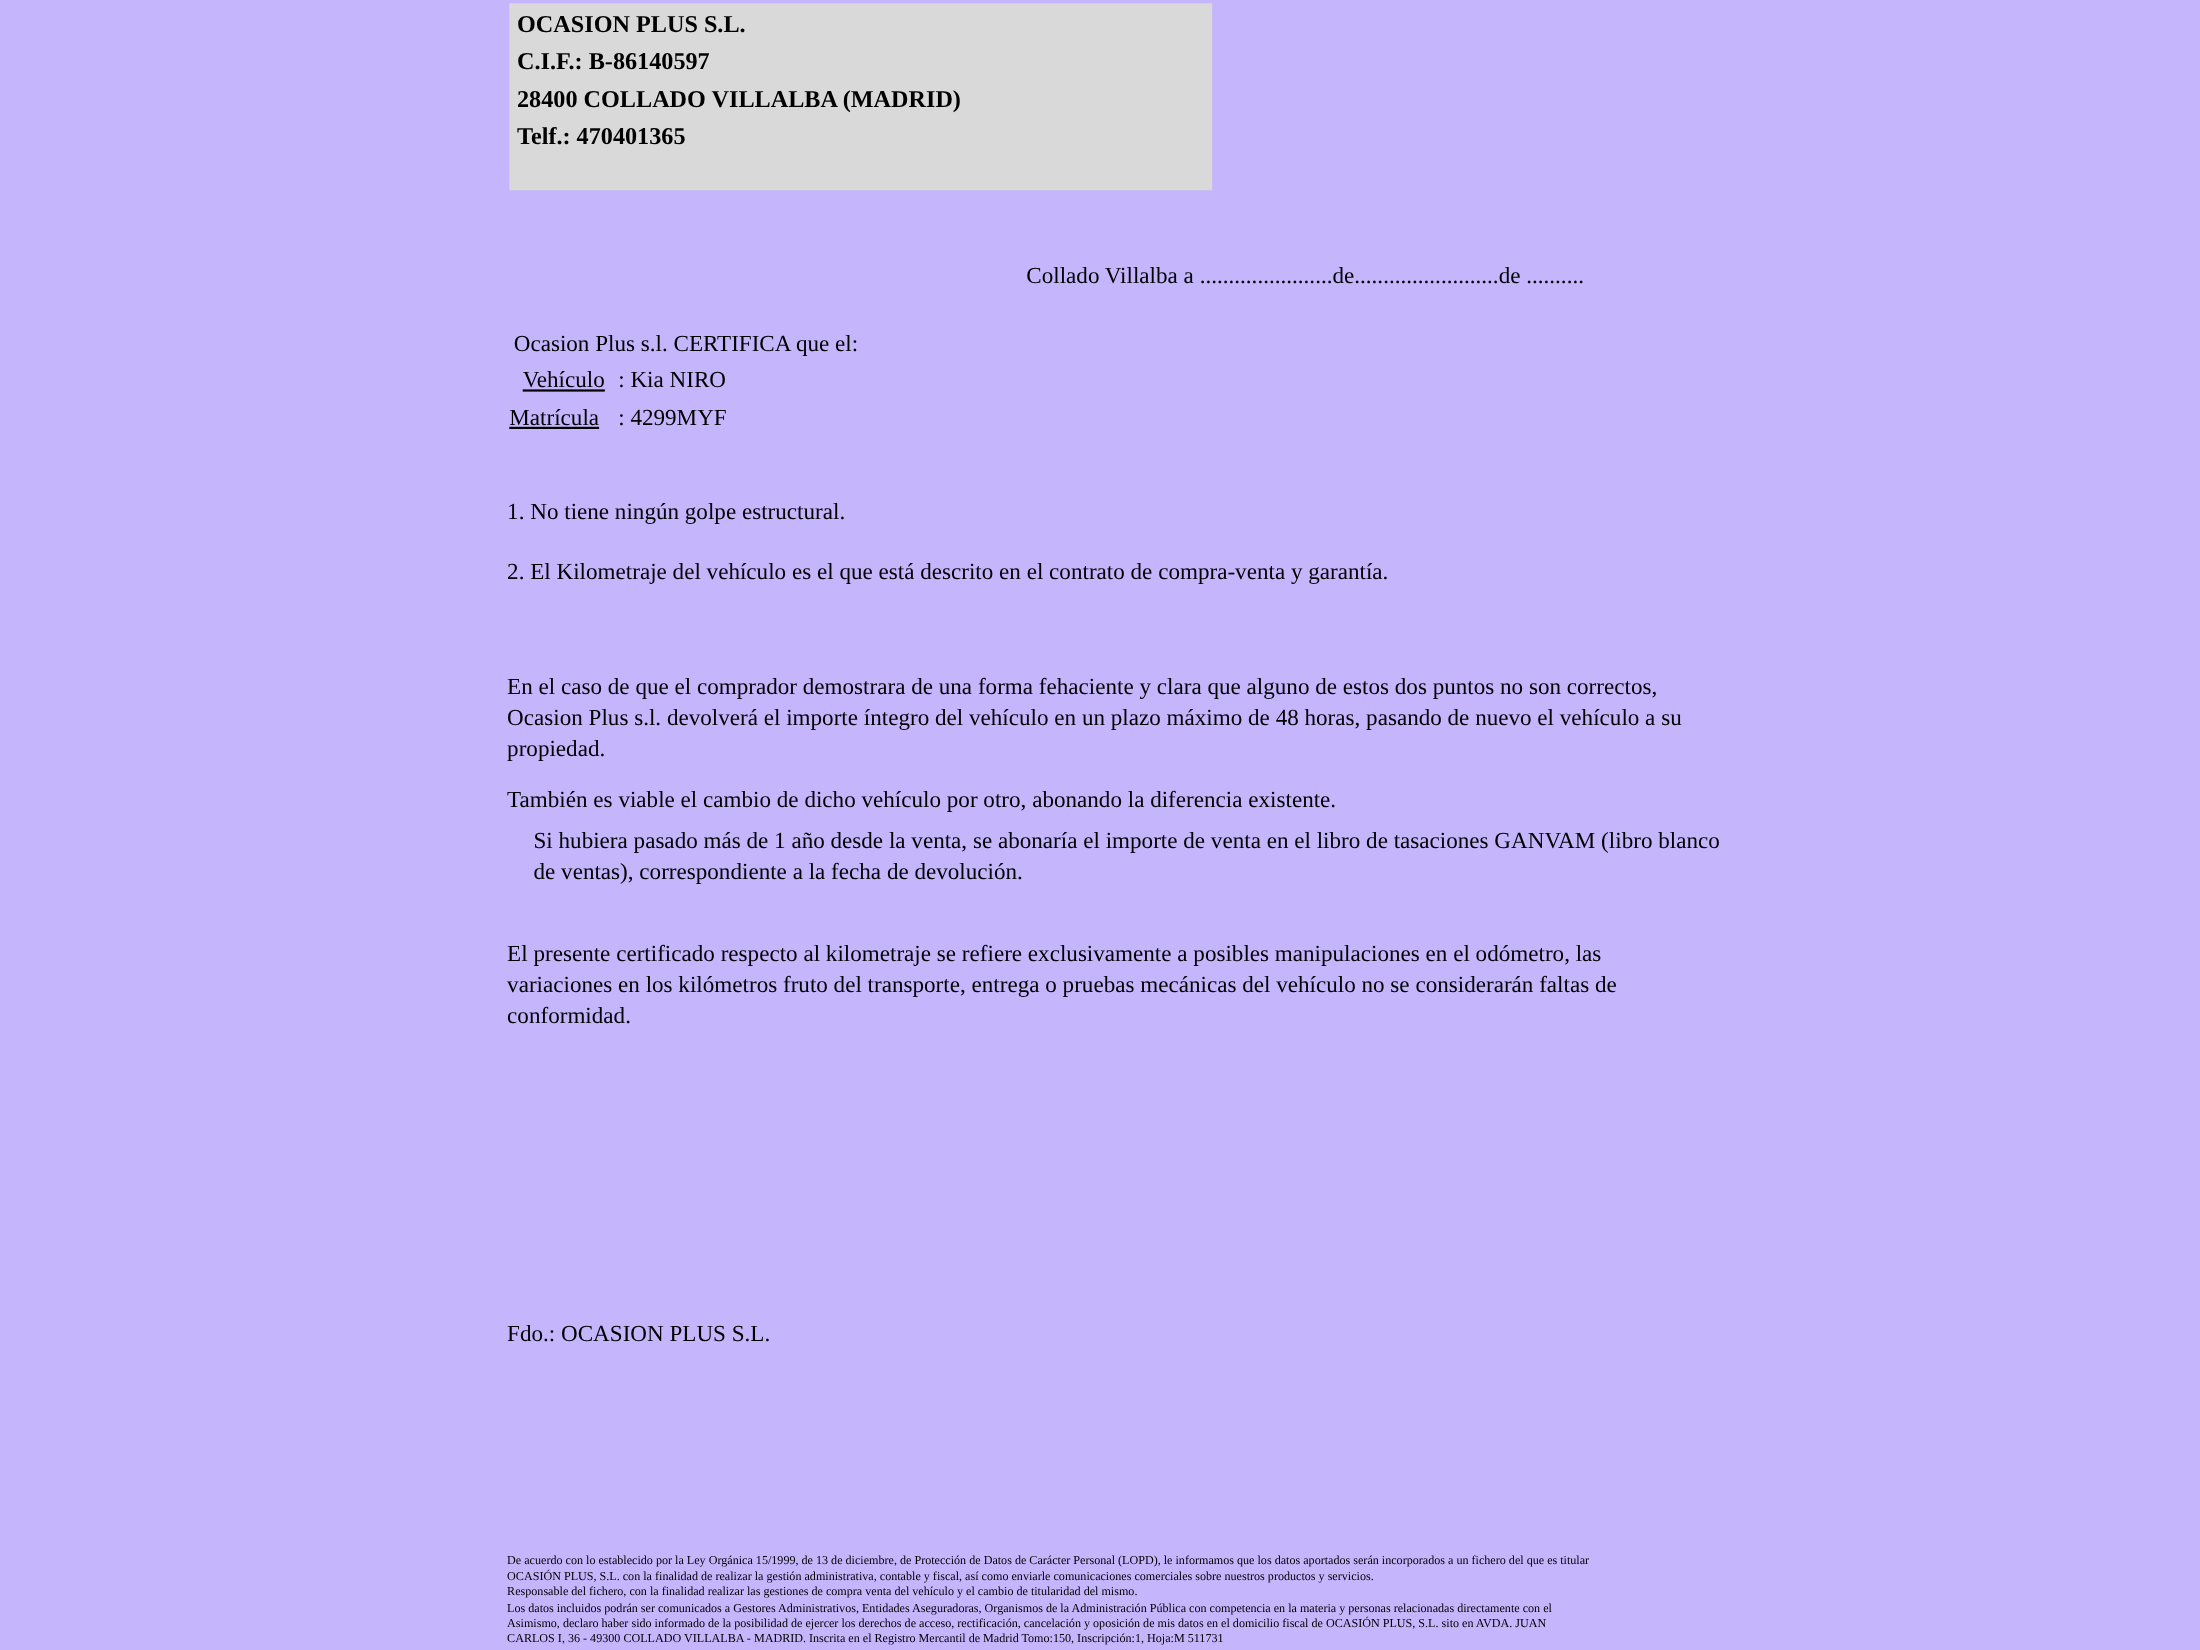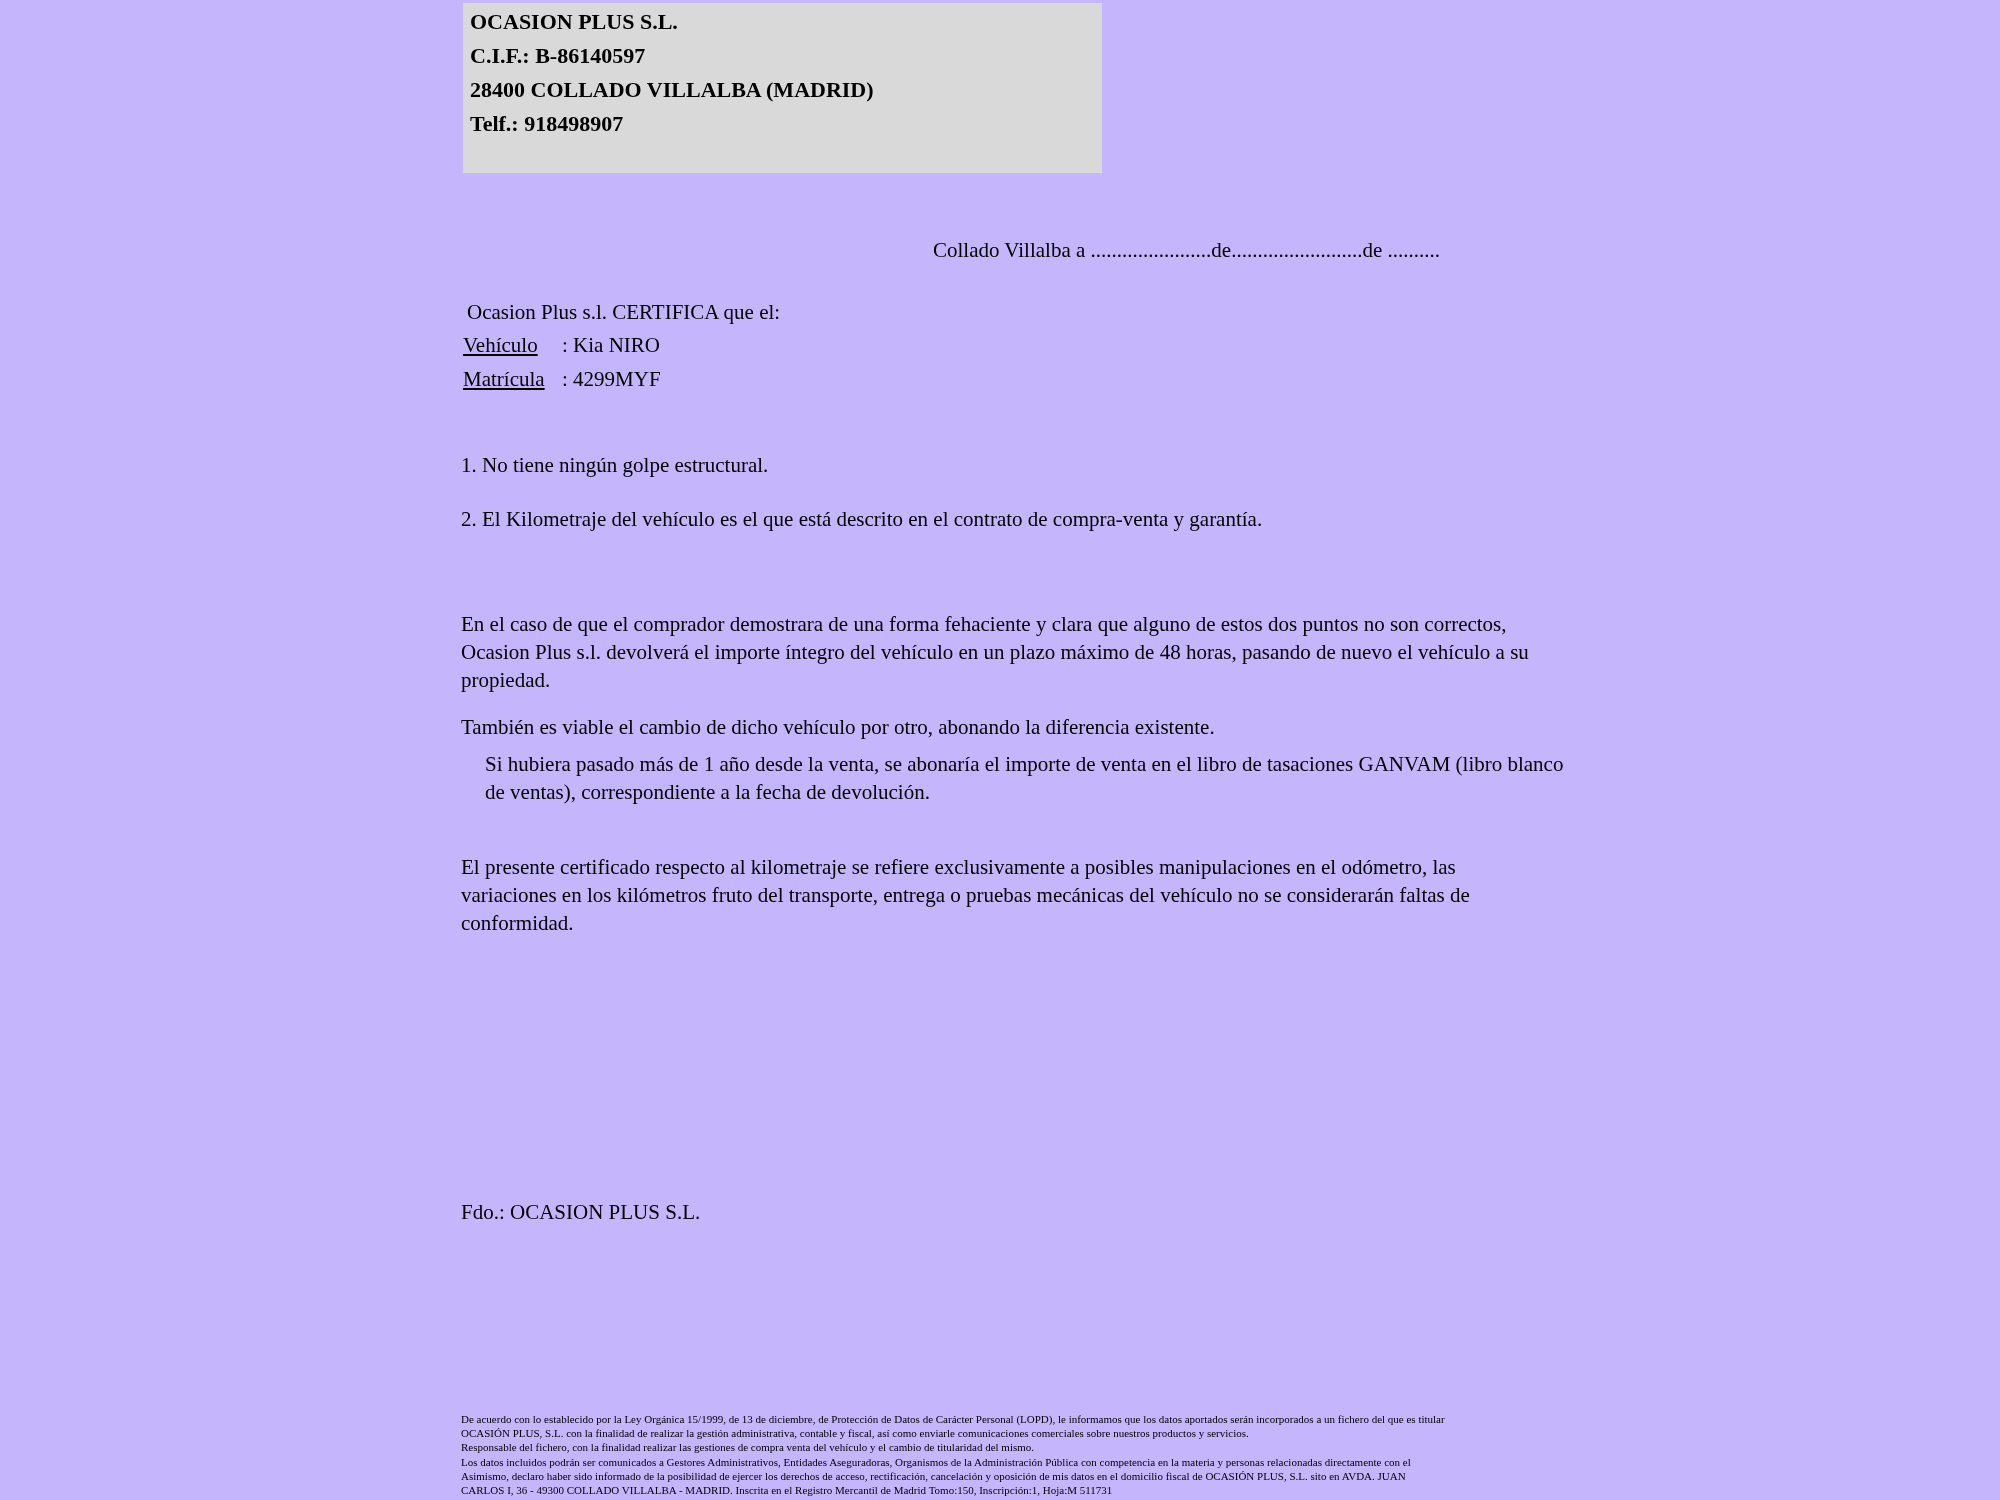--- a/index.html
+++ b/index.html
@@ -48,21 +48,21 @@
     line-height: 28px;
     white-space: nowrap;
   }
   .field-row {
     position: absolute;
     left: 463px;
     font-size: 21px;
     line-height: 28px;
     white-space: nowrap;
   }
-  .field-row.vehicle   { top: 331px; }
+  .field-row.vehicle   { top: 331px; text-align: center; }
   .field-row.matricula { top: 365px; }
   .field-label {
     display: inline-block;
     width: 99px;
     text-decoration: underline;
   }
   .clause {
     position: absolute;
     left: 461px;
     font-size: 21px;
@@ -104,21 +104,21 @@
 </style>
 </head>
 <body>
 
 <div class="page">
 
   <div class="company-block">
     <div class="company-line">OCASION PLUS S.L.</div>
     <div class="company-line">C.I.F.: B-86140597</div>
     <div class="company-line">28400 COLLADO VILLALBA (MADRID)</div>
-    <div class="company-line">Telf.: 918498907</div>
+    <div class="company-line">Telf.: 470401365</div>
   </div>
 
   <div class="date-line">Collado Villalba a .......................de.........................de ..........</div>
 
   <div class="certify-intro">Ocasion Plus s.l. CERTIFICA que el:</div>
 
   <div class="field-row vehicle">
     <span class="field-label">Vehículo</span><span>: </span><span>Kia NIRO</span>
   </div>
 

